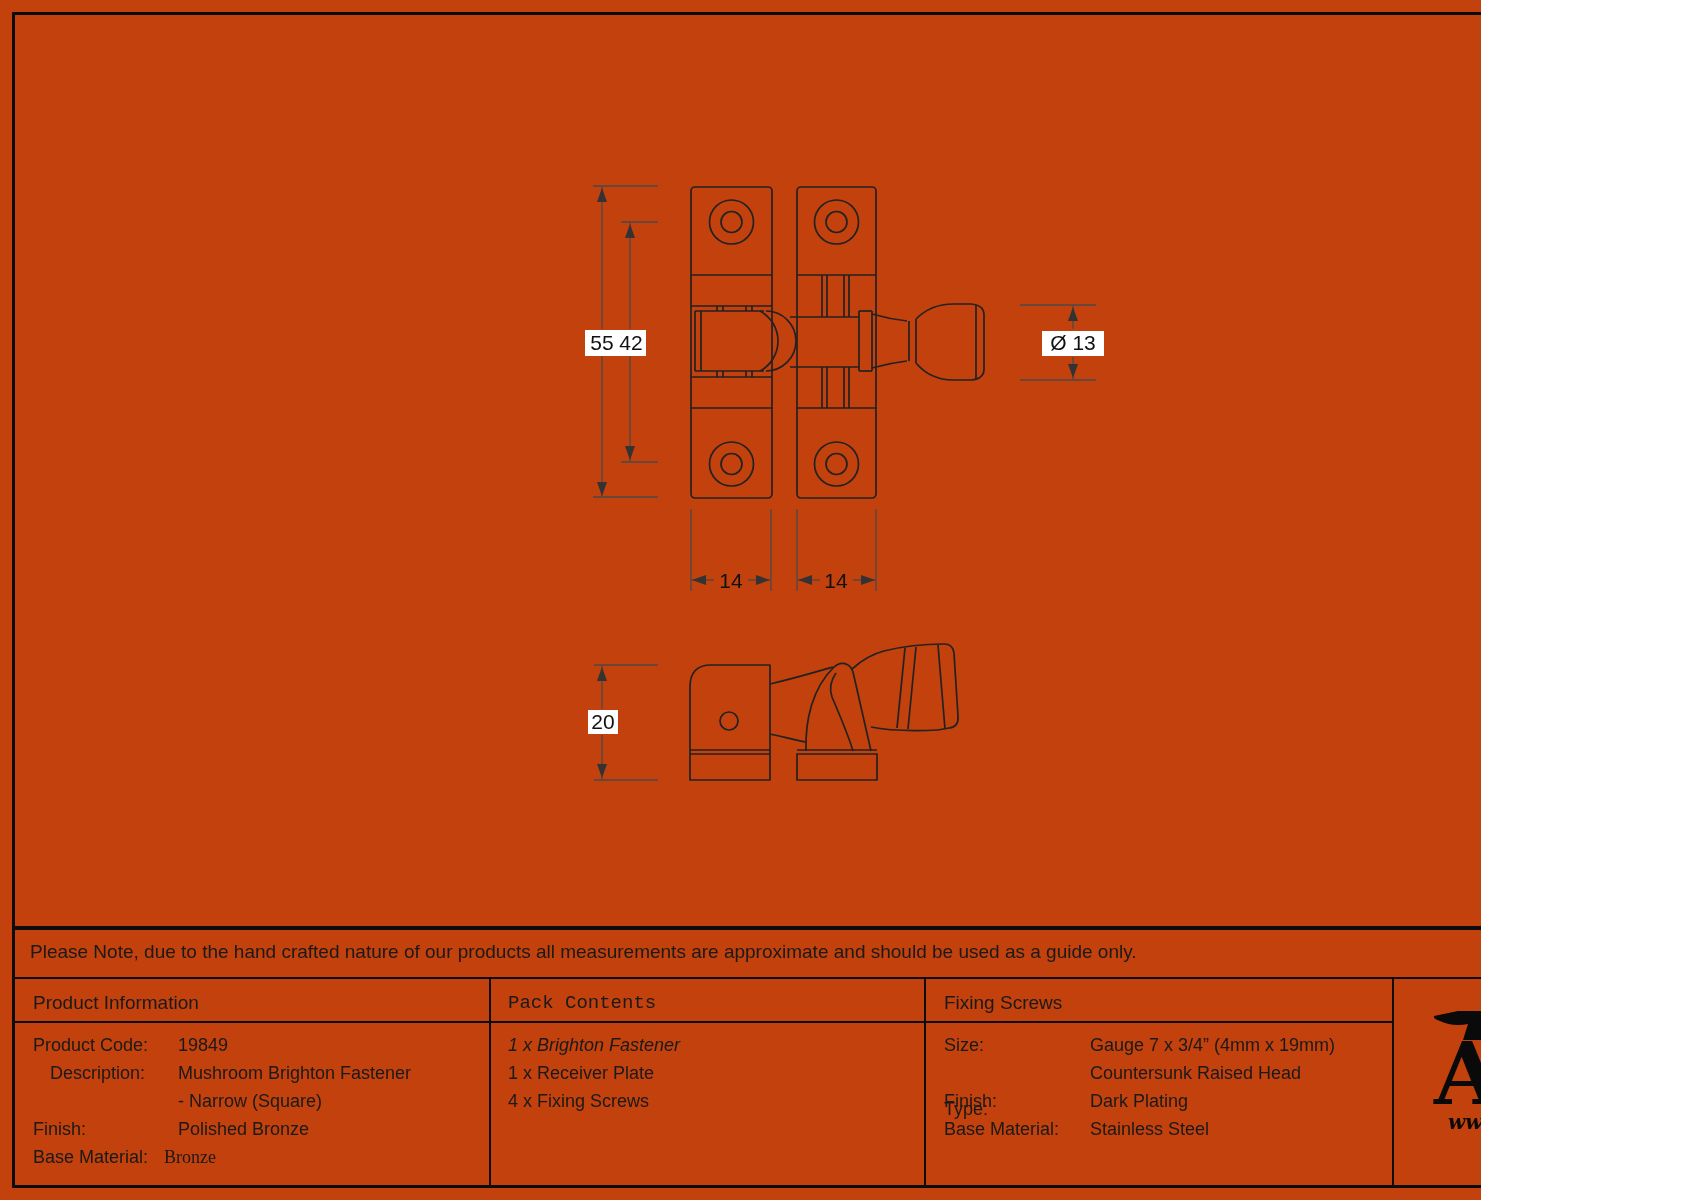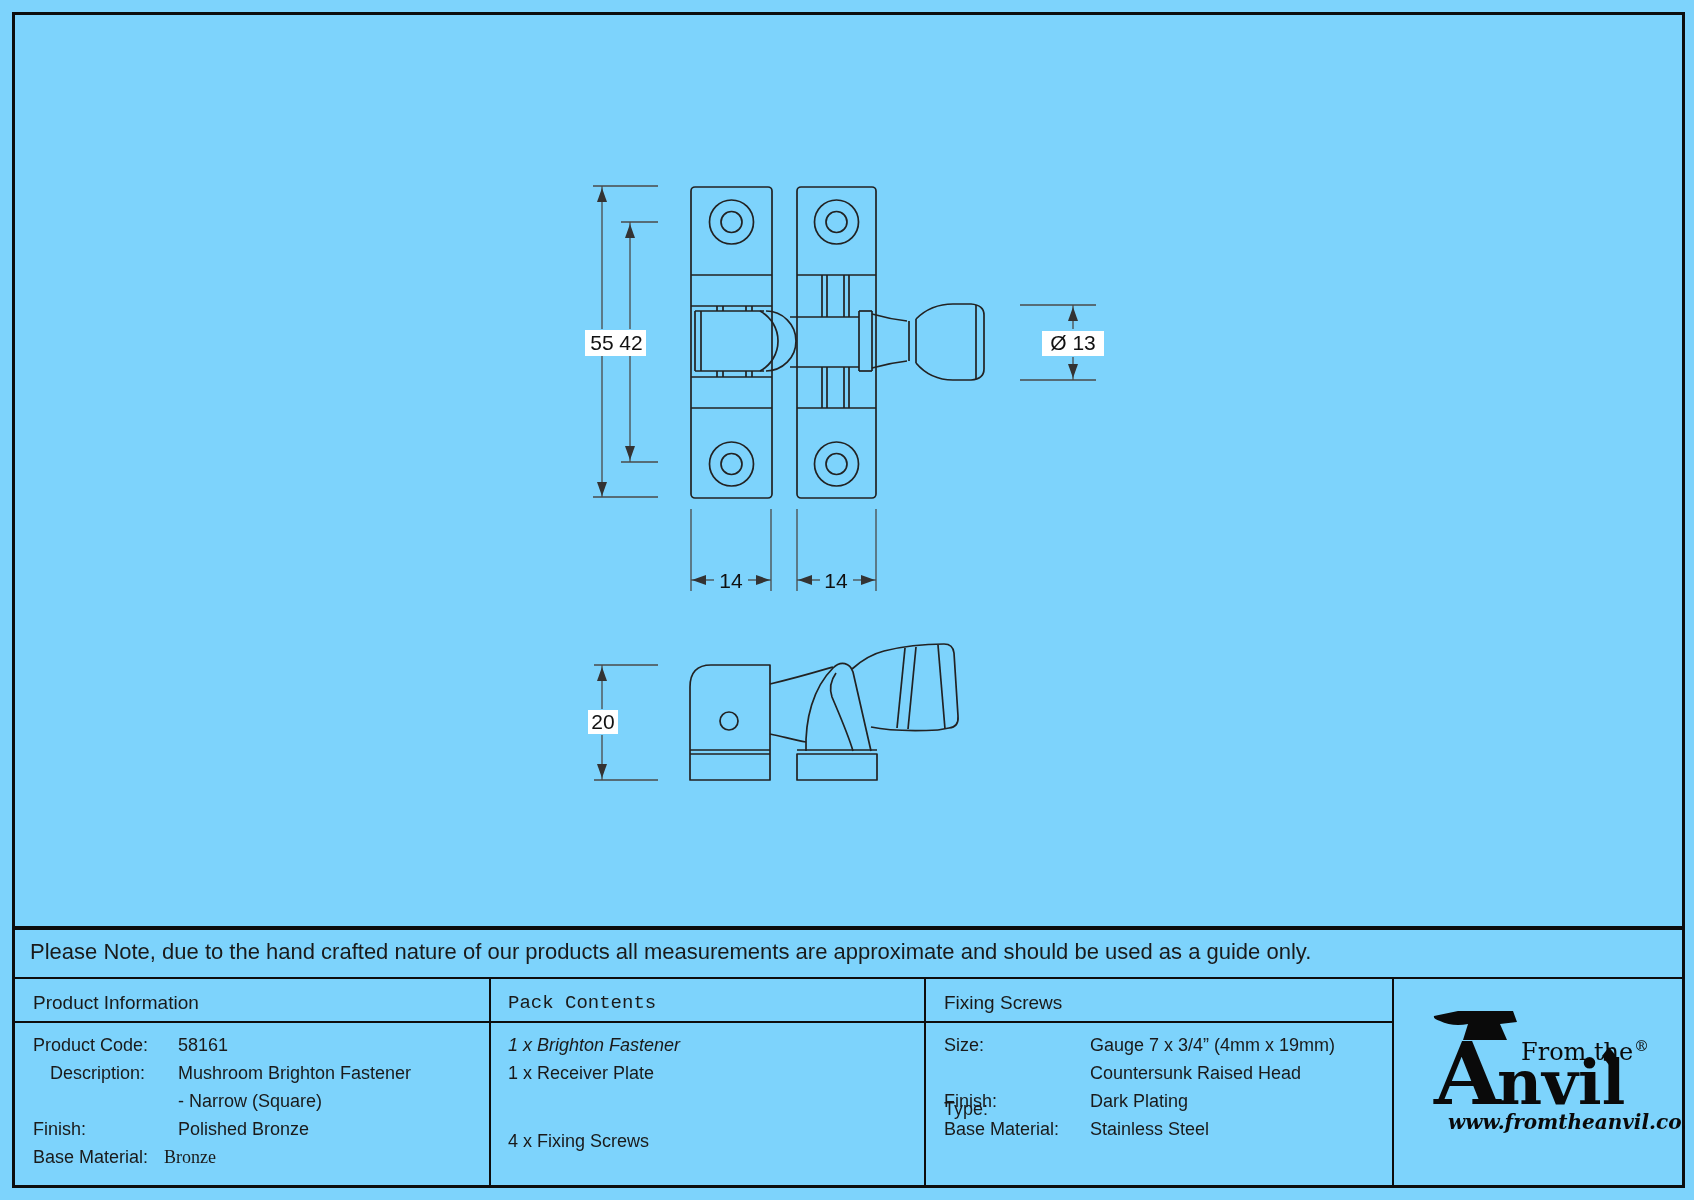--- a/index.html
+++ b/index.html
@@ -1,19 +1,19 @@
 <!DOCTYPE html>
 <html><head>
 <meta charset="utf-8">
 <style>
   html,body{margin:0;padding:0;background:#ffffff;}
   .page{
     position:relative;
-    width:1694px;height:1200px;
-    background:#7dd3fc;
+    width:1481px;height:1200px;
+    background:#c2410c;
     font-family:"Liberation Sans", sans-serif;
     color:#1a1a1a;
     overflow:hidden;
   }
   .page-border{
     position:absolute;left:12px;top:12px;width:1673px;height:1176px;
     border:3px solid #0d0d0d;box-sizing:border-box;
   }
   svg{position:absolute;left:0;top:0;}
   .hline,.vline{position:absolute;background:#0d0d0d;}
@@ -183,43 +183,43 @@
       <line class="dim" x1="602" y1="665" x2="602" y2="709"></line>
       <line class="dim" x1="602" y1="735" x2="602" y2="780"></line>
       <polygon class="arrow" points="602,667 597,681 607,681"></polygon>
       <polygon class="arrow" points="602,778 597,764 607,764"></polygon>
     </g>
     <rect class="mask" x="588" y="710" width="30" height="24"></rect>
     <text class="dimtxt" x="603" y="729">20</text>
   </svg>
 
   <div class="hline" style="left:12px;top:926px;width:1673px;height:4px;"></div>
-  <div class="cell" style="left:30px;top:941px;font-size:22px;">Please Note, due to the hand crafted nature of our products all measurements are approximate and should be used as a guide only.</div>
+  <div class="cell" style="left:30px;top:941px;font-size:19px;">Please Note, due to the hand crafted nature of our products all measurements are approximate and should be used as a guide only.</div>
 
   <div class="hline" style="left:12px;top:977px;width:1673px;height:2px;"></div>
   <div class="hline" style="left:12px;top:1021px;width:1382px;height:2px;"></div>
   <div class="vline" style="left:489px;top:977px;width:2px;height:211px;"></div>
   <div class="vline" style="left:924px;top:977px;width:2px;height:211px;"></div>
   <div class="vline" style="left:1392px;top:977px;width:2px;height:211px;"></div>
 
   <div class="cell header-cell" style="left:33px;top:992px;">Product Information</div>
   <div class="cell" style="left:33px;top:1034px;text-align:center;">Product Code:</div>
-  <div class="cell" style="left:178px;top:1034px;">58161</div>
+  <div class="cell" style="left:178px;top:1034px;">19849</div>
   <div class="cell" style="left:50px;top:1062px;">Description:</div>
   <div class="cell" style="left:178px;top:1062px;">Mushroom Brighton Fastener</div>
   <div class="cell" style="left:178px;top:1090px;">- Narrow (Square)</div>
   <div class="cell" style="left:33px;top:1118px;">Finish:</div>
   <div class="cell" style="left:178px;top:1118px;">Polished Bronze</div>
   <div class="cell" style="left:33px;top:1146px;">Base Material:</div>
   <div class="cell" style="left:164px;top:1146px;font-family:Liberation Serif, serif;">Bronze</div>
 
   <div class="cell header-cell" style="left:508px;top:992px;font-family:Liberation Mono, monospace;">Pack Contents</div>
   <div class="cell" style="left:508px;top:1034px;font-style:italic;">1 x Brighton Fastener</div>
   <div class="cell" style="left:508px;top:1062px;">1 x Receiver Plate</div>
-  <div class="cell" style="left:508px;top:1130px;text-align:center;">4 x Fixing Screws</div>
+  <div class="cell" style="left:508px;top:1090px;text-align:center;">4 x Fixing Screws</div>
 
   <div class="cell header-cell" style="left:944px;top:992px;">Fixing Screws</div>
   <div class="cell" style="left:944px;top:1034px;">Size:</div>
   <div class="cell" style="left:1090px;top:1034px;">Gauge 7 x 3/4” (4mm x 19mm)</div>
   <div class="cell" style="left:944px;top:1062px;margin-top:36px;">Type:</div>
   <div class="cell" style="left:1090px;top:1062px;">Countersunk Raised Head</div>
   <div class="cell" style="left:944px;top:1090px;">Finish:</div>
   <div class="cell" style="left:1090px;top:1090px;">Dark Plating</div>
   <div class="cell" style="left:944px;top:1118px;">Base Material:</div>
   <div class="cell" style="left:1090px;top:1118px;">Stainless Steel</div>

